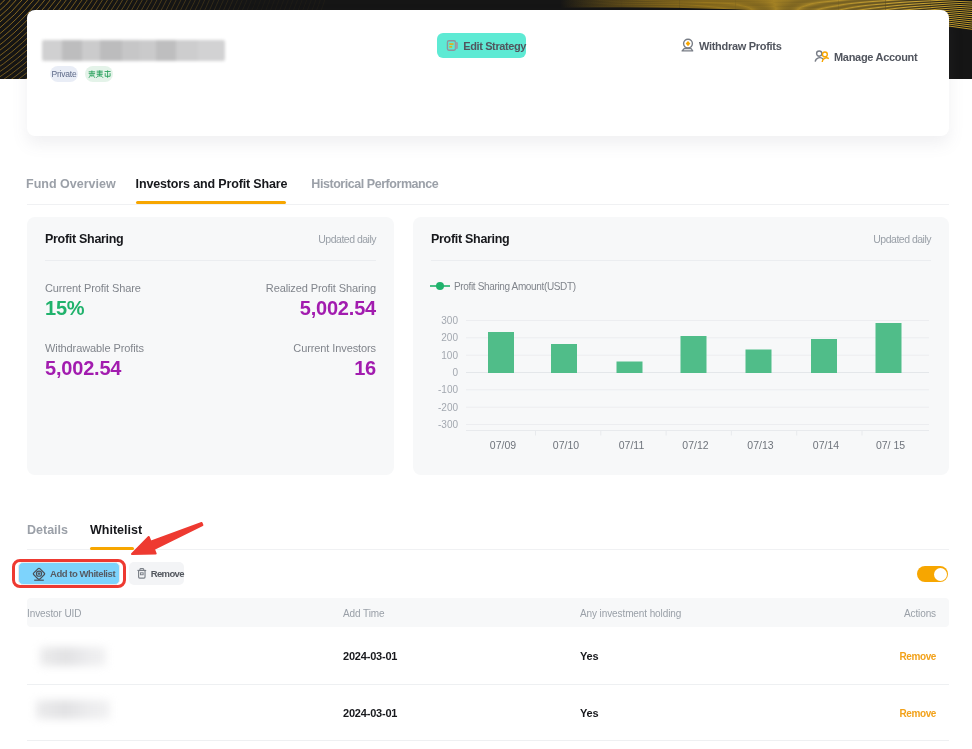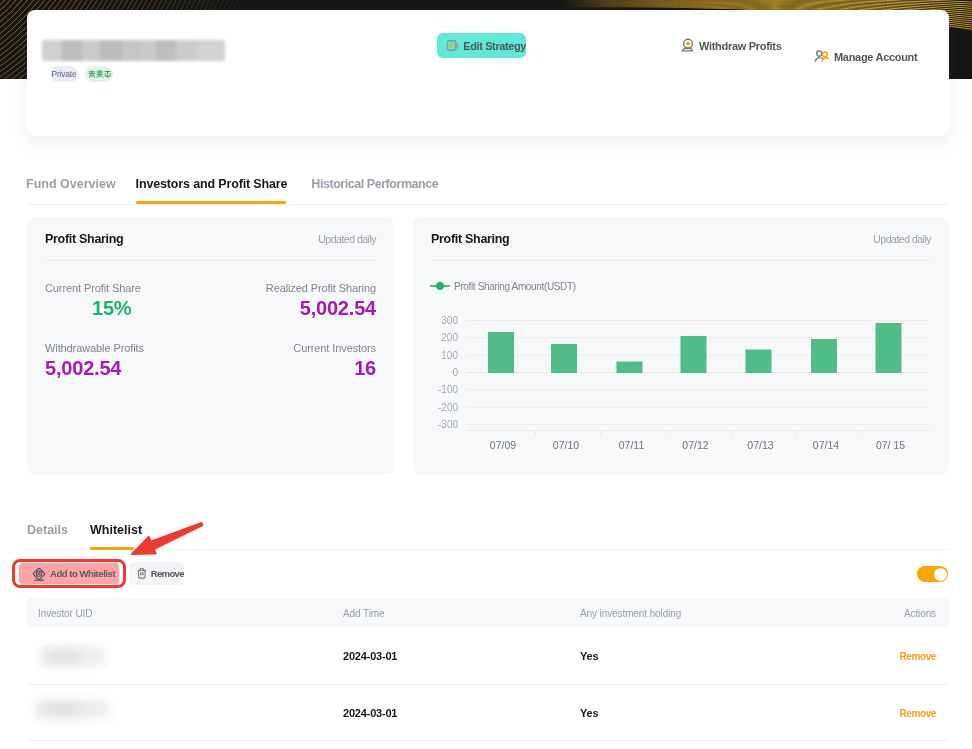--- a/index.html
+++ b/index.html
@@ -31,38 +31,38 @@
   #tab1line { left:136px; top:201px; width:150px; height:3px; background:#f7a600; border-radius:2px; }
   .card { background:#f7f8f9; border-radius:8px; top:217px; height:258px; }
   #card1 { left:27px; width:367px; }
   #card2 { left:413px; width:536px; }
   .cardhead { position:absolute; left:18px; right:18px; top:0; height:44px; border-bottom:1px solid #ebedf0;
               display:flex; align-items:center; justify-content:space-between; }
   .cardhead b { font-size:12.5px; letter-spacing:-.3px; color:#17181c; }
   .cardhead i { font-style:normal; font-size:10.5px; letter-spacing:-.5px; color:#9aa0a8; }
   .slab { position:absolute; font-size:11px; letter-spacing:-.1px; color:#81858c; }
   .sval { position:absolute; font-size:20px; font-weight:bold; letter-spacing:-.2px; color:#a21caf; }
-  .green { color:#20b26c;margin-left:47px; }
+  .green { color:#20b26c; }
   .tabs2 { left:27px; top:523px; font-size:12.5px; color:#9ba0a8; font-weight:bold; }
   .tabs2 .t1 { margin-right:22px; }
   .tabs2 .act { color:#17181c; }
   #tab2line { left:90px; top:547px; width:44px; height:3px; background:#f7a600; border-radius:2px; }
   .btn { position:absolute; top:562px; height:23px; display:flex; align-items:center;
          font-size:9.5px; font-weight:bold; letter-spacing:-.45px; color:#26282e; border-radius:5px; }
-  #btnadd { left:18px; width:102px; background:#fca5a5; border:1px solid #e9ebee; padding-left:13px; color:#565b63; }
+  #btnadd { left:18px; width:102px; background:#7dd3fc; border:1px solid #e9ebee; padding-left:13px; color:#565b63; }
   #btnrem { left:129px; width:55px; background:#f3f4f6; padding-left:7px; letter-spacing:-.6px; color:#54585f;}
   .btn svg { margin-right:4px; }
   #redbox { left:12px; top:559px; width:114px; height:29px; border:3px solid #ee3a31; border-radius:8px; }
   #toggle { left:917px; top:566px; width:31px; height:16px; background:#f7a600; border-radius:8px; }
   #toggle::after { content:""; position:absolute; right:1.5px; top:1.5px; width:13px; height:13px;
                    background:#fff; border-radius:50%; }
   #thead { left:27px; top:598px; width:922px; height:29px; background:#f7f8f9; border-radius:4px;
            font-size:10px; letter-spacing:-.1px; color:#9aa0a8; }
   #thead span, .trow span { position:absolute; top:50%; transform:translateY(-50%); }
-  .c1 { left:11px; }  .c2 { left:316px; } .c3 { left:553px; } .c4 { right:13px; }
+  .c1 { left:0; }  .c2 { left:316px; } .c3 { left:553px; } .c4 { right:13px; }
   .trow { position:absolute; left:27px; width:922px; height:57px; font-size:11px; font-weight:bold;
           letter-spacing:-.2px; color:#17181c; }
   .trow .rm { color:#f2a21b; font-size:10px; letter-spacing:-.4px; }
   .rowline { position:absolute; left:27px; width:922px; height:1px; background:#eef0f2; }
   .uidblur { position:absolute; height:19px; filter:blur(4px); border-radius:3px;
              background:linear-gradient(90deg,#ebebec,#e1e1e3 40%,#ebebed 70%,#f1f1f2); }
 </style>
 </head>
 <body>
   <div class="abs" id="band">

